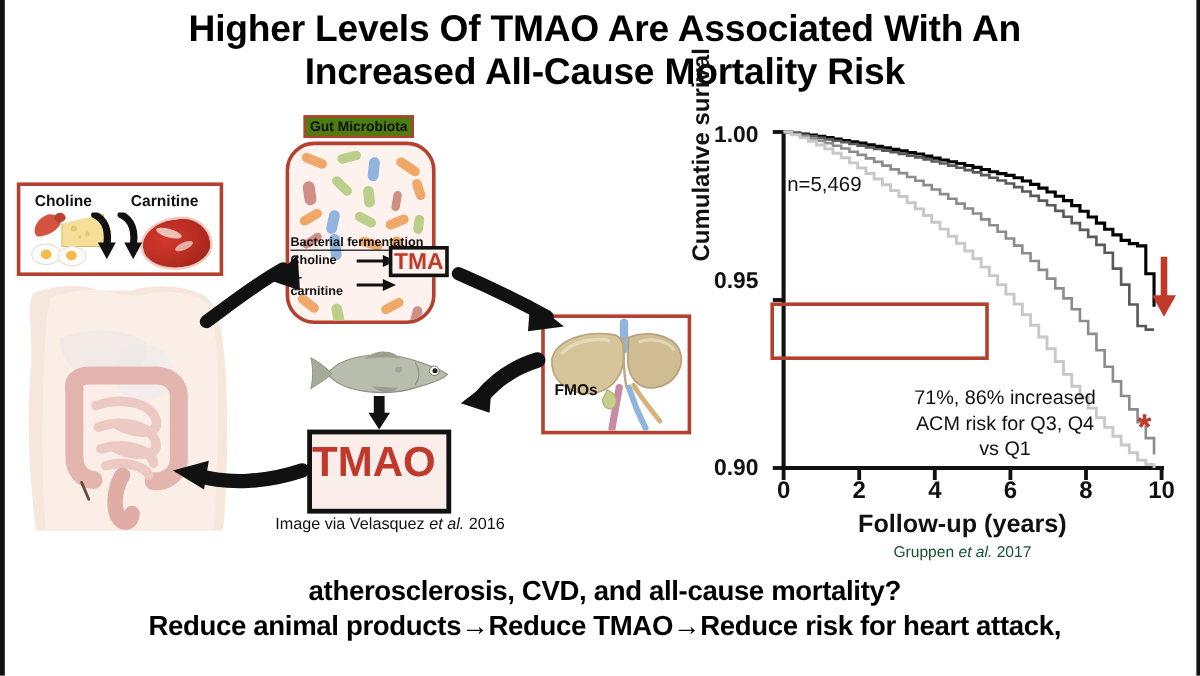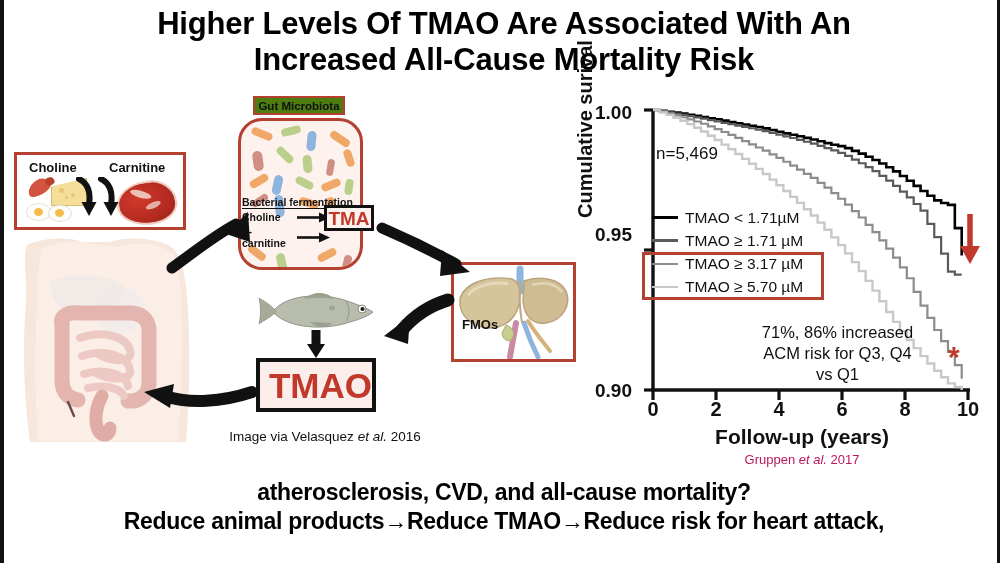--- a/index.html
+++ b/index.html
@@ -98,23 +98,23 @@
     position:absolute;left:320px;top:205px;width:50px;height:26px;
     border:3px solid #111;background:#fdf2ee;box-sizing:border-box;
     color:#c0392b;font-weight:bold;font-size:19px;text-align:center;line-height:21px;
   }
 
   
   .fish{position:absolute;left:254px;top:288px;width:120px;height:44px;}
 
   
   .tmao-box{
-    position:absolute;left:252px;top:358px;width:120px;height:54px;
+    position:absolute;left:252px;top:358px;width:120px;height:70px;
     border:4px solid #111;background:#fbeeea;box-sizing:border-box;
-    color:#c0392b;font-weight:bold;font-size:35px;text-align:right;line-height:48px;
+    color:#c0392b;font-weight:bold;font-size:35px;text-align:left;line-height:48px;
     letter-spacing:0px;
   }
 
   
   .liver-box{
     position:absolute;left:447px;top:262px;width:125px;height:100px;
     border:3px solid #b4412f;background:#fff;box-sizing:border-box;overflow:hidden;
   }
   .fmos-label{
     position:absolute;left:8px;top:52px;font-weight:bold;font-size:13px;color:#111;
@@ -143,21 +143,21 @@
   .xtick{
     position:absolute;font-weight:bold;font-size:20px;color:#111;
     text-align:center;width:30px;
   }
   .xlab{
     position:absolute;left:72px;top:325px;width:300px;text-align:center;
     font-weight:bold;font-size:21px;color:#111;
   }
   .xcredit{
     position:absolute;left:72px;top:352px;width:300px;text-align:center;
-    font-size:13px;color:#be185d;
+    font-size:13px;color:#14532d;
   }
   .xcredit i{font-style:italic;}
   .nlabel{
     position:absolute;left:76px;top:44px;font-size:17px;color:#111;font-weight:normal;text-align:right;
   }
   .annot{
     position:absolute;left:150px;top:222px;width:215px;text-align:center;
     font-size:16.5px;line-height:1.26;color:#111;
   }
   .legend{
@@ -395,38 +395,20 @@
       <g id="curves">
           <path d="M 73.00 10.00 H 79.86 V 10.85 H 86.72 V 11.71 H 93.58 V 12.65 H 100.44 V 13.62 H 107.30 V 14.70 H 114.16 V 15.92 H 121.02 V 17.12 H 127.88 V 18.22 H 134.74 V 19.32 H 141.60 V 20.62 H 148.46 V 21.96 H 155.32 V 23.23 H 162.18 V 24.45 H 169.04 V 25.70 H 175.90 V 27.04 H 182.76 V 28.38 H 189.62 V 30.07 H 196.48 V 31.77 H 203.34 V 33.33 H 210.20 V 34.79 H 217.06 V 36.29 H 223.92 V 37.88 H 230.78 V 39.47 H 237.64 V 41.30 H 244.50 V 43.13 H 251.36 V 44.69 H 258.22 V 46.15 H 265.08 V 48.16 H 271.94 V 50.85 H 278.80 V 53.61 H 285.66 V 56.78 H 292.52 V 59.95 H 299.38 V 63.54 H 306.24 V 67.19 H 313.10 V 71.40 H 319.96 V 76.04 H 326.82 V 80.80 H 333.68 V 85.92 H 340.54 V 91.04 H 347.40 V 95.69 H 354.26 V 100.33 H 361.12 V 103.07 H 367.98 V 104.90 H 374.84 V 128.16 H 381.70 V 155.60" fill="none" stroke="#000000" stroke-width="2.6" stroke-linejoin="miter"></path>
           <path d="M 73.00 10.00 H 79.86 V 11.22 H 86.72 V 12.44 H 93.58 V 13.66 H 100.44 V 14.88 H 107.30 V 16.10 H 114.16 V 17.32 H 121.02 V 18.56 H 127.88 V 20.03 H 134.74 V 21.49 H 141.60 V 22.86 H 148.46 V 24.20 H 155.32 V 25.54 H 162.18 V 26.88 H 169.04 V 28.25 H 175.90 V 29.71 H 182.76 V 31.18 H 189.62 V 32.87 H 196.48 V 34.57 H 203.34 V 36.28 H 210.20 V 37.99 H 217.06 V 39.78 H 223.92 V 41.73 H 230.78 V 43.69 H 237.64 V 45.88 H 244.50 V 48.08 H 251.36 V 50.46 H 258.22 V 52.90 H 265.08 V 55.88 H 271.94 V 59.54 H 278.80 V 63.24 H 285.66 V 67.14 H 292.52 V 71.04 H 299.38 V 75.78 H 306.24 V 80.66 H 313.10 V 85.95 H 319.96 V 91.56 H 326.82 V 97.43 H 333.68 V 104.01 H 340.54 V 110.60 H 347.40 V 123.80 H 354.26 V 137.22 H 361.12 V 153.71 H 367.98 V 171.70 H 374.84 V 174.64 H 381.70 V 174.64" fill="none" stroke="#5a5a5a" stroke-width="2.2" stroke-linejoin="miter"></path>
           <path d="M 73.00 10.00 H 79.86 V 11.71 H 86.72 V 13.41 H 93.58 V 15.29 H 100.44 V 17.25 H 107.30 V 19.30 H 114.16 V 21.49 H 121.02 V 23.74 H 127.88 V 26.42 H 134.74 V 29.11 H 141.60 V 31.99 H 148.46 V 34.92 H 155.32 V 37.97 H 162.18 V 41.14 H 169.04 V 44.31 H 175.90 V 47.48 H 182.76 V 50.65 H 189.62 V 54.28 H 196.48 V 57.94 H 203.34 V 61.75 H 210.20 V 65.65 H 217.06 V 69.64 H 223.92 V 73.78 H 230.78 V 77.96 H 237.64 V 82.84 H 244.50 V 87.72 H 251.36 V 93.14 H 258.22 V 98.75 H 265.08 V 104.69 H 271.94 V 111.03 H 278.80 V 117.52 H 285.66 V 124.84 H 292.52 V 132.15 H 299.38 V 140.31 H 306.24 V 148.60 H 313.10 V 157.72 H 319.96 V 167.47 H 326.82 V 178.26 H 333.68 V 191.92 H 340.54 V 205.58 H 347.40 V 217.82 H 354.26 V 230.02 H 361.12 V 241.19 H 367.98 V 251.86 H 374.84 V 265.08 H 381.70 V 278.80" fill="none" stroke="#8c8c8c" stroke-width="2.2" stroke-linejoin="miter"></path>
           <path d="M 73.00 10.00 H 79.86 V 12.44 H 86.72 V 14.88 H 93.58 V 17.75 H 100.44 V 20.80 H 107.30 V 24.09 H 114.16 V 27.75 H 121.02 V 31.48 H 127.88 V 35.75 H 134.74 V 40.02 H 141.60 V 44.58 H 148.46 V 49.22 H 155.32 V 53.98 H 162.18 V 58.86 H 169.04 V 63.79 H 175.90 V 68.91 H 182.76 V 74.03 H 189.62 V 79.61 H 196.48 V 85.22 H 203.34 V 90.98 H 210.20 V 96.84 H 217.06 V 102.86 H 223.92 V 109.20 H 230.78 V 115.57 H 237.64 V 122.64 H 244.50 V 129.72 H 251.36 V 137.33 H 258.22 V 145.14 H 265.08 V 153.38 H 271.94 V 162.16 H 278.80 V 171.09 H 285.66 V 180.85 H 292.52 V 190.61 H 299.38 V 201.20 H 306.24 V 211.93 H 313.10 V 221.84 H 319.96 V 231.11 H 326.82 V 240.06 H 333.68 V 248.10 H 340.54 V 256.15 H 347.40 V 263.49 H 354.26 V 270.81 H 361.12 V 277.31 H 367.98 V 283.40 H 374.84 V 286.95 H 381.70 V 290.00" fill="none" stroke="#c8c8c8" stroke-width="2.4" stroke-linejoin="miter"></path>
         </g>
     </svg>
 
     <div class="nlabel">n=5,469</div>
 
-    <div class="legend">
-      <div class="leg-row">
-        <span class="leg-line" style="border-top-width:3.4px;border-top-color:#000000;"></span>
-        <span class="leg-txt">TMAO &lt; 1.71µM</span>
-      </div>
-      <div class="leg-row">
-        <span class="leg-line" style="border-top-width:3px;border-top-color:#5a5a5a;"></span>
-        <span class="leg-txt">TMAO ≥ 1.71 µM</span>
-      </div>
-      <div class="leg-row">
-        <span class="leg-line" style="border-top-width:2.8px;border-top-color:#8c8c8c;"></span>
-        <span class="leg-txt">TMAO ≥ 3.17 µM</span>
-      </div>
-      <div class="leg-row">
-        <span class="leg-line" style="border-top-width:2.8px;border-top-color:#c8c8c8;"></span>
-        <span class="leg-txt">TMAO ≥ 5.70 µM</span>
-      </div>
-    </div>
     <div class="leg-hl"></div>
 
     <div class="annot">
       <div>71%, 86% increased</div>
       <div>ACM risk for Q3, Q4</div>
       <div>vs Q1</div>
     </div>
 
     <svg viewBox="0 0 24 54" style="position:absolute;left:378px;top:112px;width:24px;height:54px;">
       <line x1="12" y1="2" x2="12" y2="38" stroke="#c0392b" stroke-width="5.5"></line>

